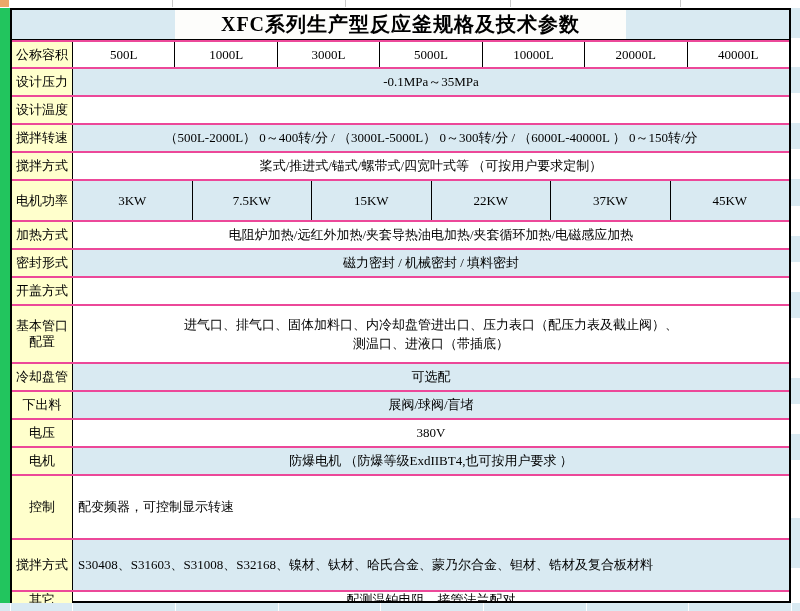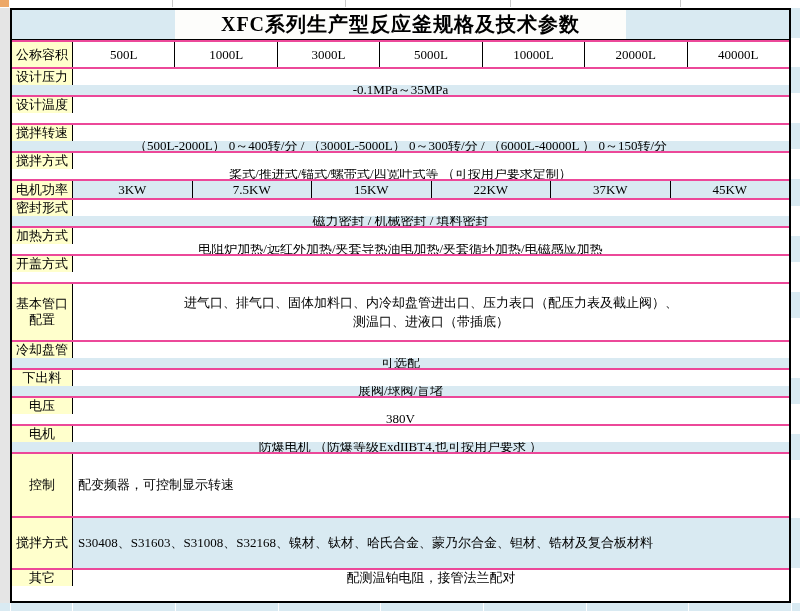--- a/index.html
+++ b/index.html
@@ -1,42 +1,42 @@
 <!DOCTYPE html>
 <html><head>
 <meta charset="utf-8">
 <style>
   html,body{margin:0;padding:0;}
   body{
     width:800px;height:611px;overflow:hidden;background:#ffffff;
     font-family:"Liberation Serif","DejaVu Serif",serif;
     color:#000;
   }
-  .sheet{position:relative;width:800px;height:611px;background:#e5e5e5;}
+  .sheet{position:relative;width:800px;height:611px;background:#22c55e;}
 
   
   .top-strip{position:absolute;left:0;top:0;width:800px;height:8px;background:#fff;}
   .corner-mark{position:absolute;left:0;top:0;width:9px;height:7px;background:#eda868;}
   .top-grid{position:absolute;top:0;width:1px;height:7px;background:#c9c9c9;}
   .right-strip{position:absolute;left:791px;top:8px;width:9px;height:595px;background:#fff;}
   .sg{width:9px;box-sizing:border-box;}
   .sg + .sg{border-top:2px solid #ffffff;}
   .bottom-strip{position:absolute;left:0;top:603px;width:800px;height:8px;background:#d9eaf2;}
   .bot-grid{position:absolute;top:0;width:1px;height:8px;background:#ffffff;}
 
   
   .tbl{
     position:absolute;left:10px;top:8px;width:781px;height:595px;
     border:2px solid #000;box-sizing:border-box;background:#fff;
     display:flex;flex-direction:column;
   }
   .row{display:flex;box-sizing:border-box;flex:none;}
   .row + .row{border-top:2px solid #ec4899;}
   .blue{background:#d9eaf2;}
-  .h30{height:30px;} .h27{height:27px;} .h28{height:28px;flex-direction:column;} .h29{height:19px;}
+  .h30{height:30px;} .h27{height:27px;} .h28{height:28px;} .h29{height:41px;}
   .h58{height:58px;} .h56{height:64px;} .h52{height:52px;} .h35{height:18px;}
 
   .title-row{align-items:center;justify-content:center;border-bottom:1px solid #000;}
   .title-row .patch{
     background:#fdfdfb;height:100%;display:flex;align-items:center;
     padding:0 46px;
   }
   .title-row span{
     font-weight:bold;font-size:20px;letter-spacing:1px;white-space:nowrap;
   }
@@ -118,27 +118,27 @@
         <div class="cell">3KW</div>
         <div class="cell">7.5KW</div>
         <div class="cell">15KW</div>
         <div class="cell">22KW</div>
         <div class="cell">37KW</div>
         <div class="cell">45KW</div>
       </div>
     </div>
 
     <div class="row h28">
+      <div class="lbl">加热方式</div>
+      <div class="val">电阻炉加热/远红外加热/夹套导热油电加热/夹套循环加热/电磁感应加热</div>
+    </div>
+
+    <div class="row h28">
       <div class="lbl">密封形式</div>
       <div class="val blue">磁力密封 / 机械密封 / 填料密封</div>
-    </div>
-
-    <div class="row h28">
-      <div class="lbl">加热方式</div>
-      <div class="val">电阻炉加热/远红外加热/夹套导热油电加热/夹套循环加热/电磁感应加热</div>
     </div>
 
     <div class="row h28">
       <div class="lbl">开盖方式</div>
     </div>
 
     <div class="row h58">
       <div class="lbl">基本管口配置</div>
       <div class="val wrap">进气口、排气口、固体加料口、内冷却盘管进出口、压力表口（配压力表及截止阀）、
 测温口、进液口（带插底）</div>

